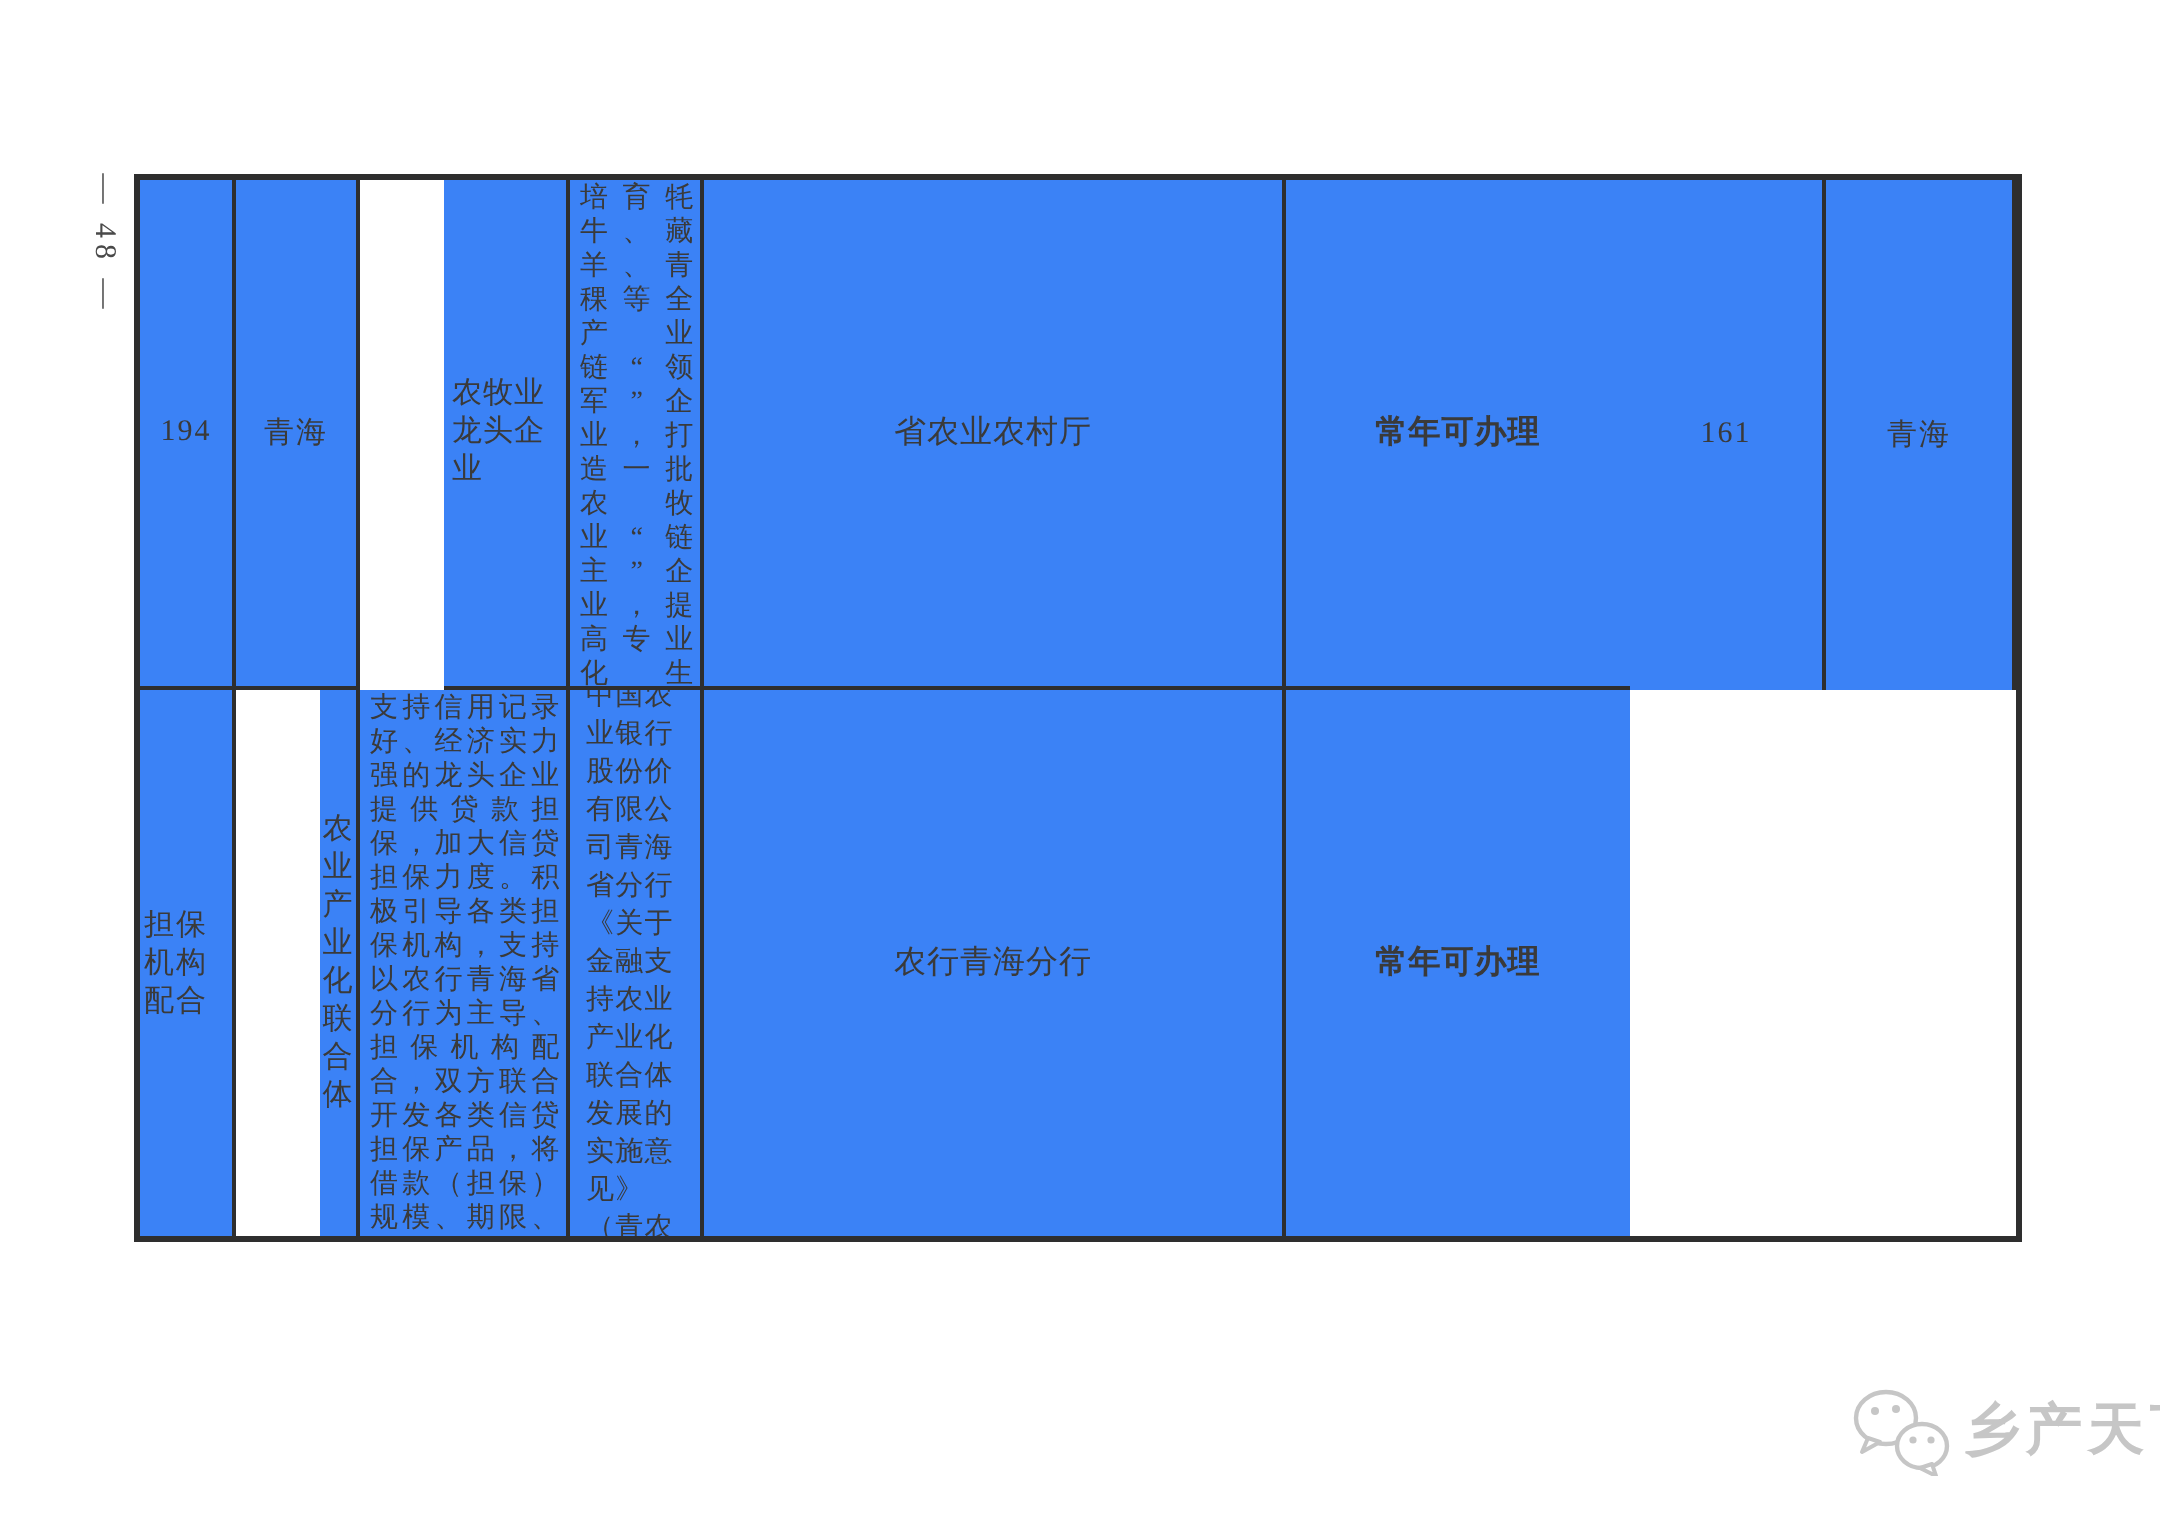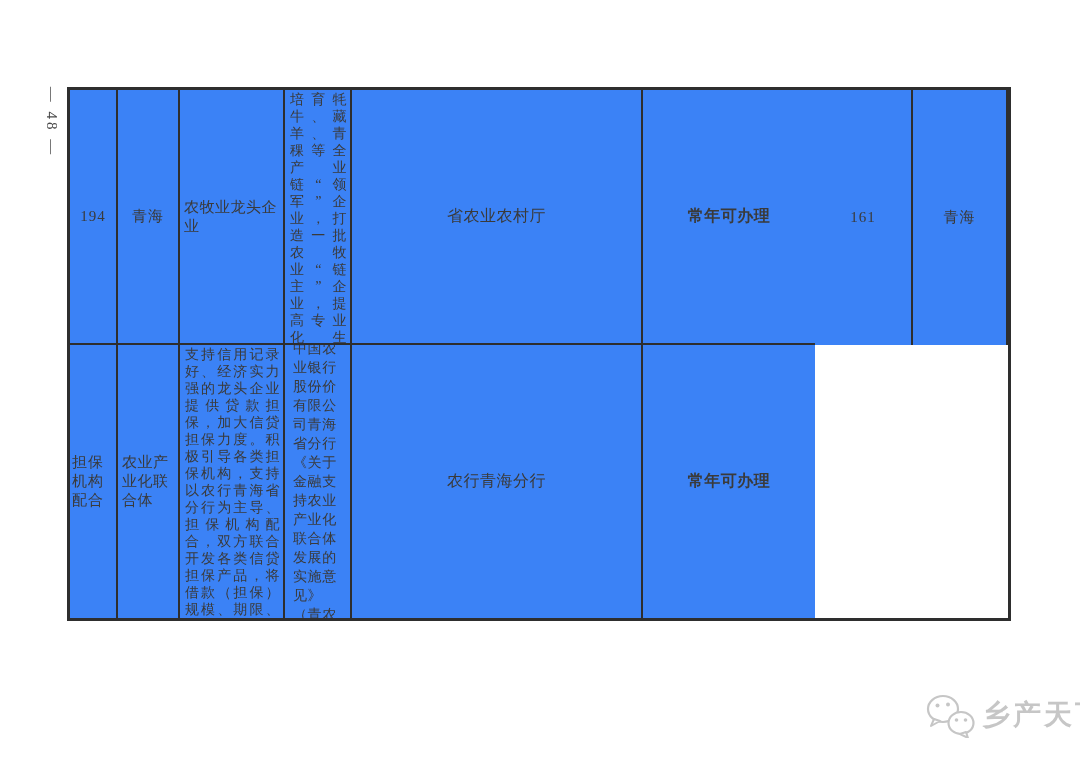--- a/index.html
+++ b/index.html
@@ -36,21 +36,21 @@
   .cell.last-col { border-right:none;font-weight:bold; }
   .cell.row-top { border-bottom:2px solid #2e2e2e; }
 
   .center-cell {
     display:flex; align-items:center; justify-content:center;
     text-align:left; font-size:15px; padding:2px; letter-spacing:1px;
   }
   .subject-cell {
     display:flex; align-items:center; justify-content:center;
     text-align:left; font-size:15px; line-height:19px;
-    padding:2px 4px; word-break:break-all; letter-spacing:0.5px;
+    padding:2px 4px; word-break:break-all; letter-spacing:0.5px;margin-left:42px;
   }
   .desc-cell {
     font-size:14px; line-height:17px; letter-spacing:0.4px;
     padding:1px 3px 1px 5px;
     text-align:justify; text-justify:inter-ideograph;
     word-break:break-all;
   }
   .policy-cell {
     display:flex; align-items:center;
     font-size:14px; line-height:19px; letter-spacing:0.6px;

